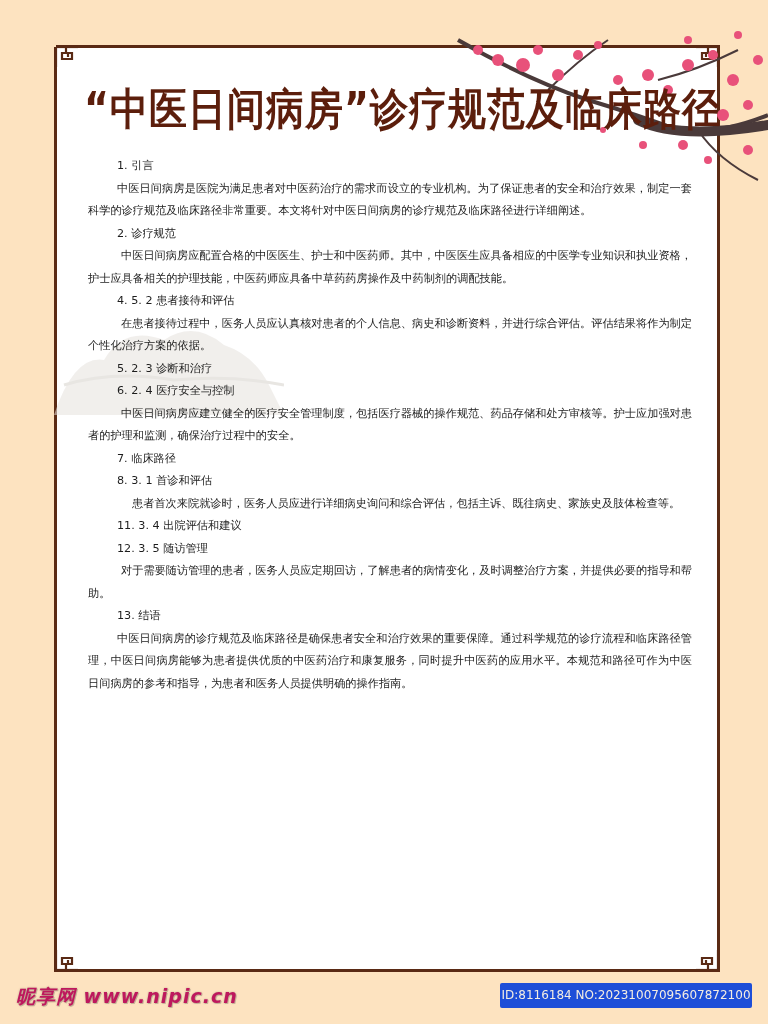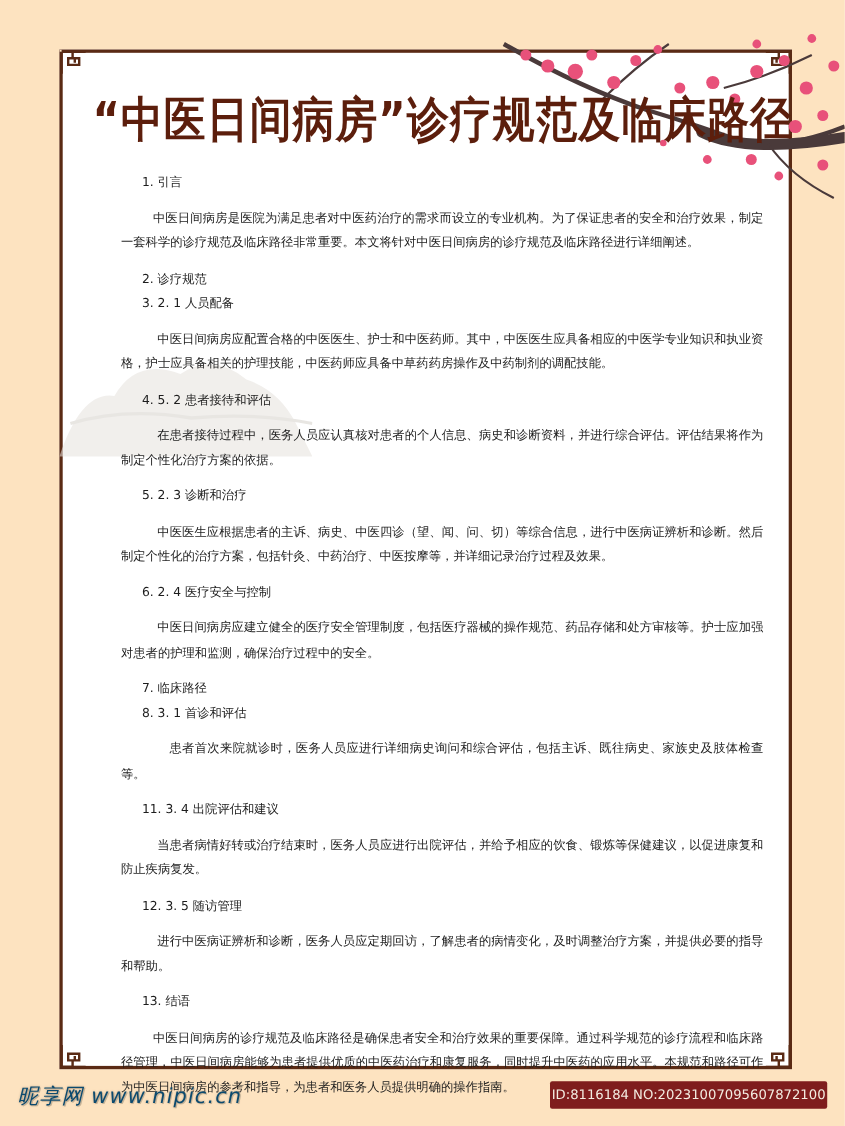--- a/index.html
+++ b/index.html
@@ -32,36 +32,36 @@
 
   .title {
     position:absolute; left:84px; top:80px; width:560px; text-align:center;
     font-family:"DejaVu Sans", sans-serif;
     font-weight:bold; font-size:38px; color:#5c1e0c; letter-spacing:1px;
     transform:scaleY(1.15); transform-origin:top center;
     white-space:nowrap;
   }
 
   .content {
-    position:absolute; left:100px; top:155px; width:604px;
+    position:absolute; left:88px; top:155px; width:604px;
     font-size:11.2px; line-height:22.5px; color:#1d1d1d;
   }
   .h { padding-left:29px; margin:0; }
-  .p { text-indent:29px; margin:10px; text-align:justify; }
+  .p { text-indent:29px; margin:0; text-align:justify; }
   .p.deep { text-indent:33px; }
   .p.deeper { text-indent:44px; }
 
   .watermark-logo {
-    position:absolute; left:16px; top:984px; font-size:19px; font-style:italic; font-weight:normal;
-    color:#0c4a6e; text-shadow:0 0 2px #b9a48a, 1px 1px 0 #c9b69a;
+    position:absolute; left:16px; top:984px; font-size:19px; font-style:italic; font-weight:bold;
+    color:#be185d; text-shadow:0 0 2px #b9a48a, 1px 1px 0 #c9b69a;
     letter-spacing:1px;
   }
   .watermark-id {
     position:absolute; left:500px; top:983px; width:252px; height:25px;
-    background:#7f1d1d; color:#f4ede2; font-size:12px; line-height:25px; text-align:center;
+    background:#1d4ed8; color:#f4ede2; font-size:12px; line-height:25px; text-align:center;
     border-radius:2px;
   }
 </style>
 </head>
 <body>
 
 <div class="frame">
   <div class="corner c-tl">
     <svg viewBox="0 0 24 24">
         <path d="M2 22 V2 H12 V8 H18 V14 H8 V8 H14 V12" fill="none" stroke="#5a2a14" stroke-width="2.2"></path>
@@ -131,51 +131,48 @@
 
 <div class="content">
   <div>
     <p class="h">1. 引言</p>
     <p class="p">中医日间病房是医院为满足患者对中医药治疗的需求而设立的专业机构。为了保证患者的安全和治疗效果，制定一套科学的诊疗规范及临床路径非常重要。本文将针对中医日间病房的诊疗规范及临床路径进行详细阐述。</p>
   </div>
   <div>
     <p class="h">2. 诊疗规范</p>
   </div>
   <div>
-    <p class="h">3. 2. 1  人员配备</p>
     <p class="p deep">中医日间病房应配置合格的中医医生、护士和中医药师。其中，中医医生应具备相应的中医学专业知识和执业资格，护士应具备相关的护理技能，中医药师应具备中草药药房操作及中药制剂的调配技能。</p>
   </div>
   <div>
     <p class="h">4. 5. 2  患者接待和评估</p>
     <p class="p deep">在患者接待过程中，医务人员应认真核对患者的个人信息、病史和诊断资料，并进行综合评估。评估结果将作为制定个性化治疗方案的依据。</p>
   </div>
   <div>
     <p class="h">5. 2. 3  诊断和治疗</p>
-    <p class="p deep">中医医生应根据患者的主诉、病史、中医四诊（望、闻、问、切）等综合信息，进行中医病证辨析和诊断。然后制定个性化的治疗方案，包括针灸、中药治疗、中医按摩等，并详细记录治疗过程及效果。</p>
   </div>
   <div>
     <p class="h">6. 2. 4  医疗安全与控制</p>
     <p class="p deep">中医日间病房应建立健全的医疗安全管理制度，包括医疗器械的操作规范、药品存储和处方审核等。护士应加强对患者的护理和监测，确保治疗过程中的安全。</p>
   </div>
   <div>
     <p class="h">7. 临床路径</p>
   </div>
   <div>
     <p class="h">8. 3. 1  首诊和评估</p>
     <p class="p deeper">患者首次来院就诊时，医务人员应进行详细病史询问和综合评估，包括主诉、既往病史、家族史及肢体检查等。</p>
   </div>
   <div>
   </div>
   <div>
     <p class="h">11. 3. 4  出院评估和建议</p>
-    <p class="p deep">当患者病情好转或治疗结束时，医务人员应进行出院评估，并给予相应的饮食、锻炼等保健建议，以促进康复和防止疾病复发。</p>
   </div>
   <div>
     <p class="h">12. 3. 5  随访管理</p>
-    <p class="p deep">进行中医病证辨析和诊断，医务人员应定期回访，了解患者的病情变化，及时调整治疗方案，并提供必要的指导和帮助。</p>
+    <p class="p deep">对于需要随访管理的患者，医务人员应定期回访，了解患者的病情变化，及时调整治疗方案，并提供必要的指导和帮助。</p>
   </div>
   <div>
     <p class="h">13. 结语</p>
     <p class="p">中医日间病房的诊疗规范及临床路径是确保患者安全和治疗效果的重要保障。通过科学规范的诊疗流程和临床路径管理，中医日间病房能够为患者提供优质的中医药治疗和康复服务，同时提升中医药的应用水平。本规范和路径可作为中医日间病房的参考和指导，为患者和医务人员提供明确的操作指南。</p>
   </div>
 </div>
 
 <div class="watermark-logo">昵享网 www.nipic.cn</div>
 <div class="watermark-id">ID:8116184 NO:20231007095607872100</div>
 

